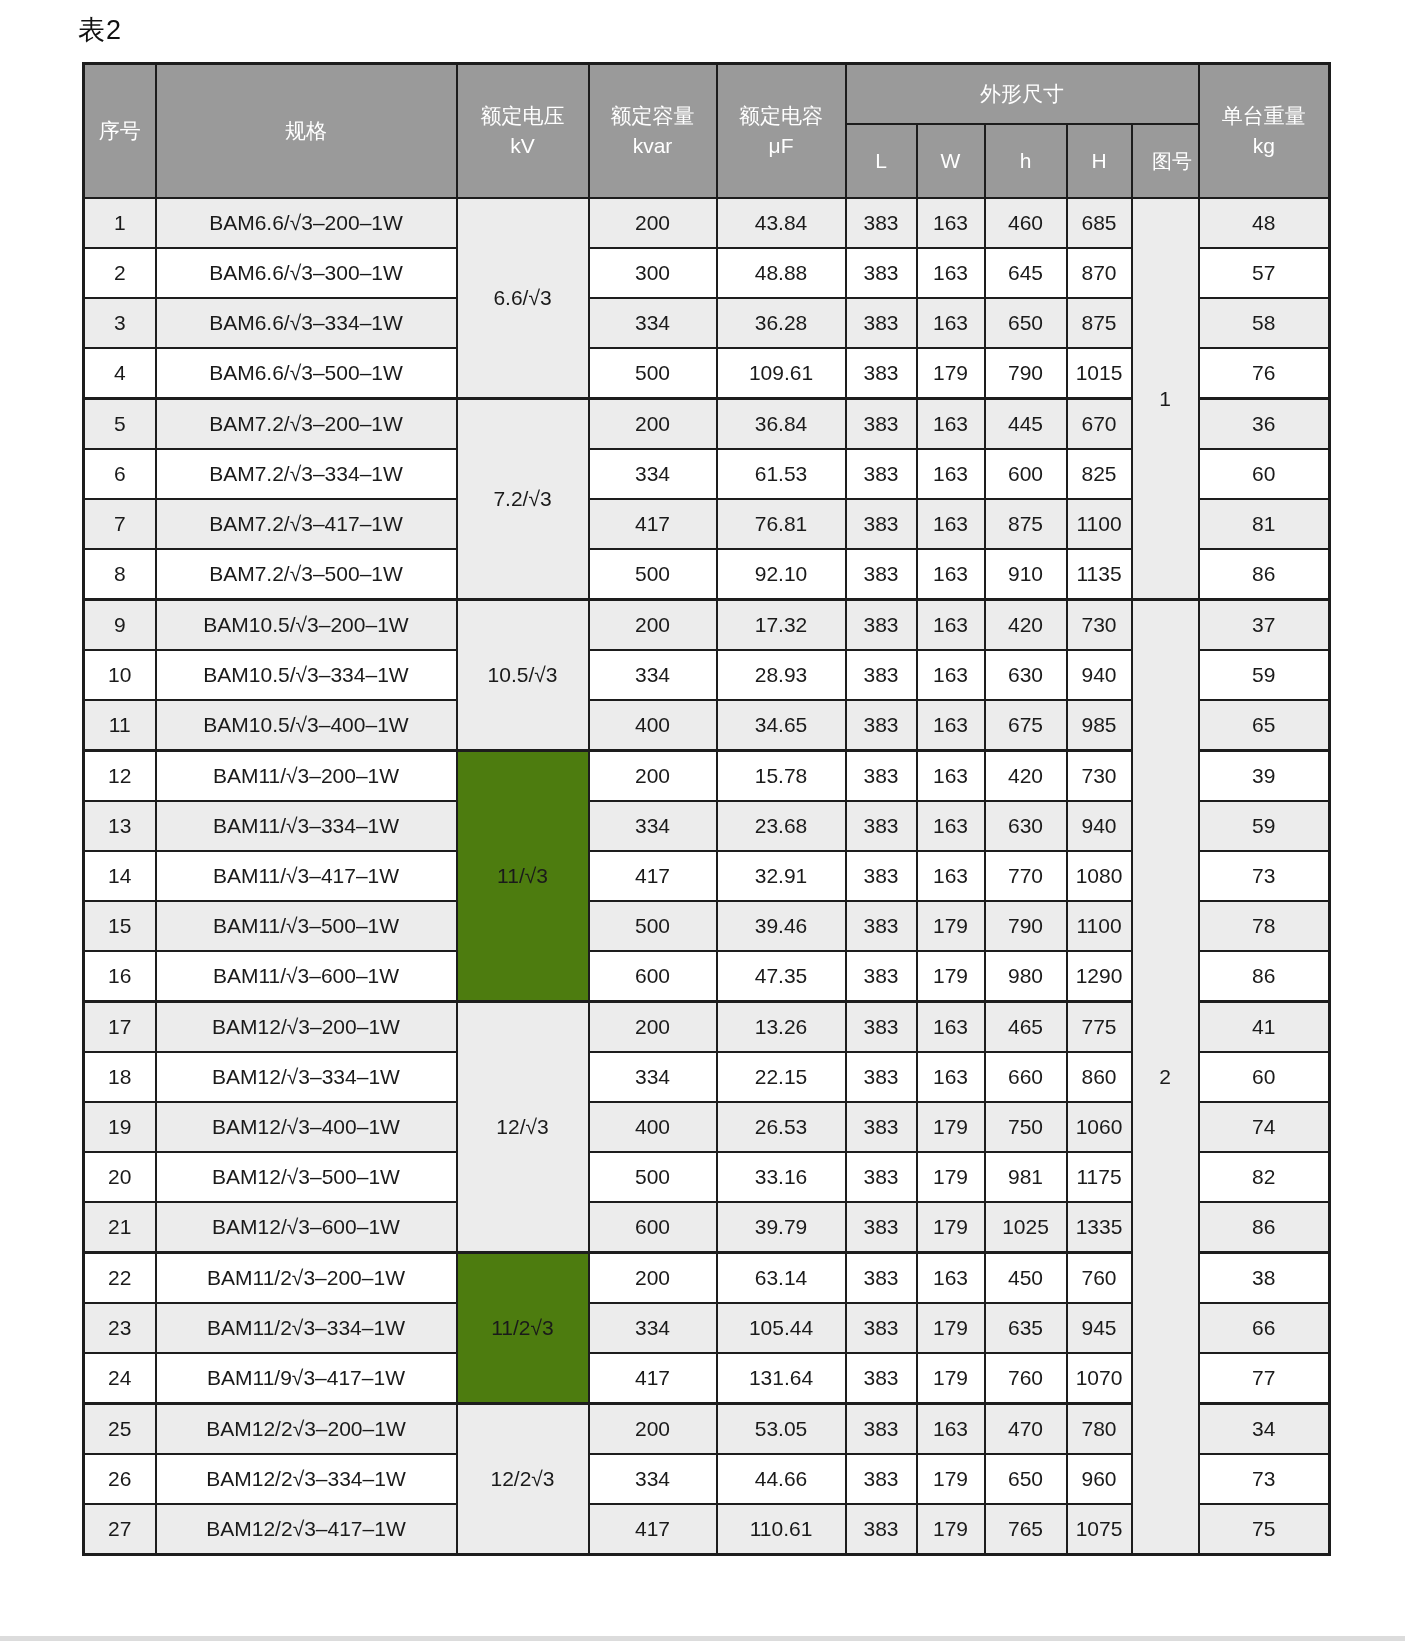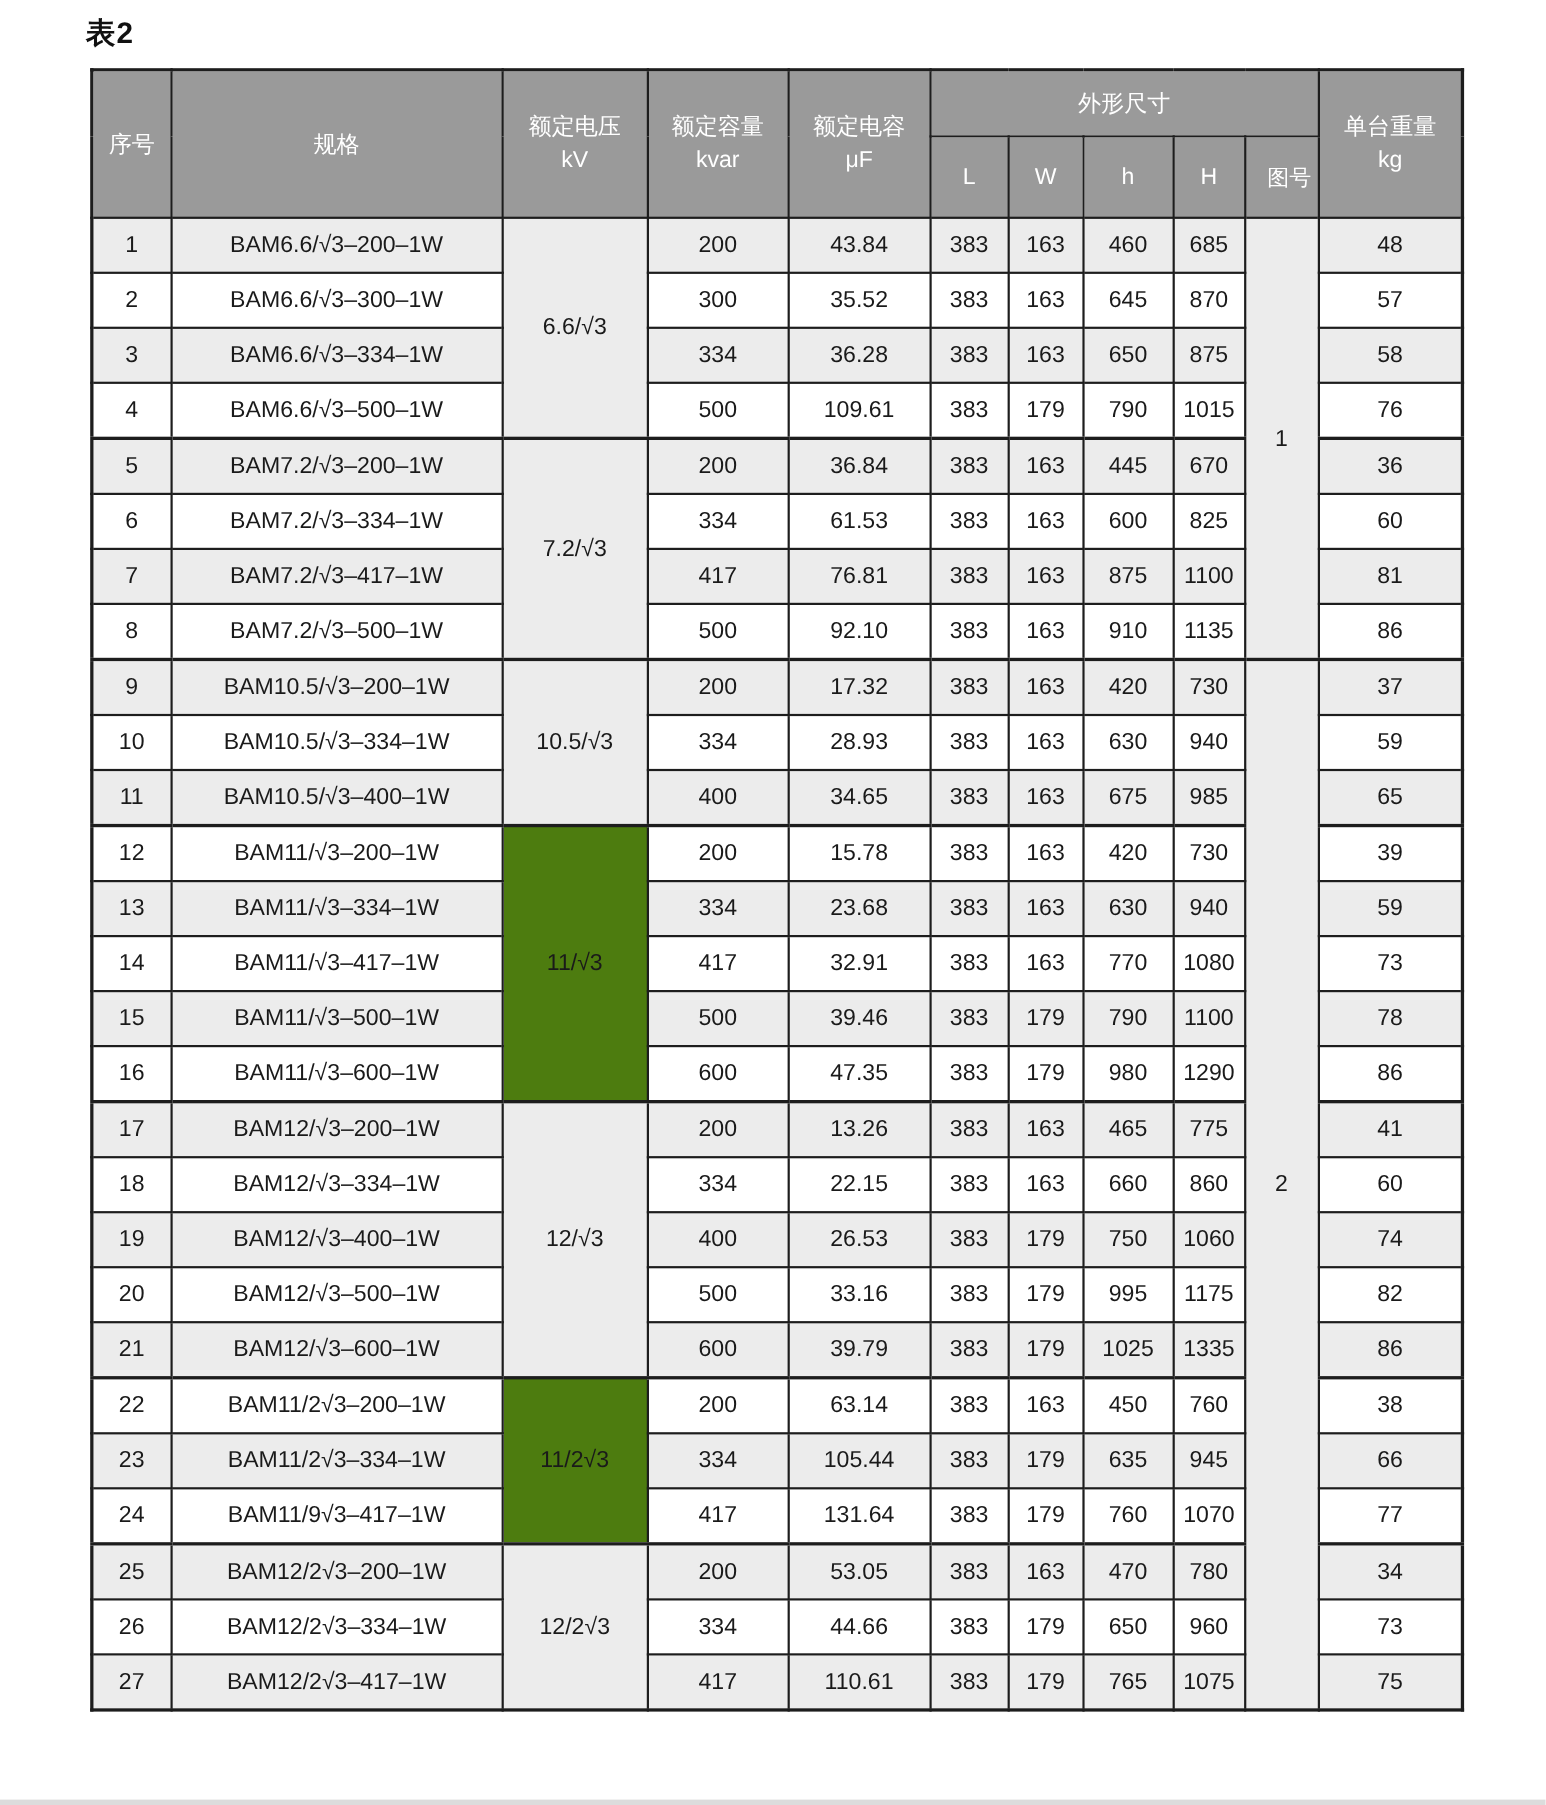--- a/index.html
+++ b/index.html
@@ -13,21 +13,21 @@
     position: relative;
     overflow: hidden;
     font-family: "Liberation Sans", "DejaVu Sans", sans-serif;
     color: #1a1a1a;
   }
   .page-title {
     position: absolute;
     left: 78px;
     top: 12px;
     font-size: 27px;
-    font-weight: bold;
+    font-weight: normal;
     color: #111;
     letter-spacing: 1px;
   }
   table.spec-table {
     position: absolute;
     left: 82px;
     top: 62px;
     width: 1246px;
     border-collapse: collapse;
     table-layout: fixed;
@@ -131,21 +131,21 @@
         <td>163</td>
         <td>460</td>
         <td>685</td>
         <td class="merged" rowspan="8">1</td>
         <td>48</td>
       </tr>
       <tr>
         <td>2</td>
         <td class="spec">BAM6.6/√3–300–1W</td>
         <td>300</td>
-        <td>35.52</td>
+        <td>48.88</td>
         <td>383</td>
         <td>163</td>
         <td>645</td>
         <td>870</td>
         <td>57</td>
       </tr>
       <tr class="shade">
         <td>3</td>
         <td class="spec">BAM6.6/√3–334–1W</td>
         <td>334</td>
@@ -337,21 +337,21 @@
         <td>1060</td>
         <td>74</td>
       </tr>
       <tr>
         <td>20</td>
         <td class="spec">BAM12/√3–500–1W</td>
         <td>500</td>
         <td>33.16</td>
         <td>383</td>
         <td>179</td>
-        <td>995</td>
+        <td>981</td>
         <td>1175</td>
         <td>82</td>
       </tr>
       <tr class="shade">
         <td>21</td>
         <td class="spec">BAM12/√3–600–1W</td>
         <td>600</td>
         <td>39.79</td>
         <td>383</td>
         <td>179</td>

